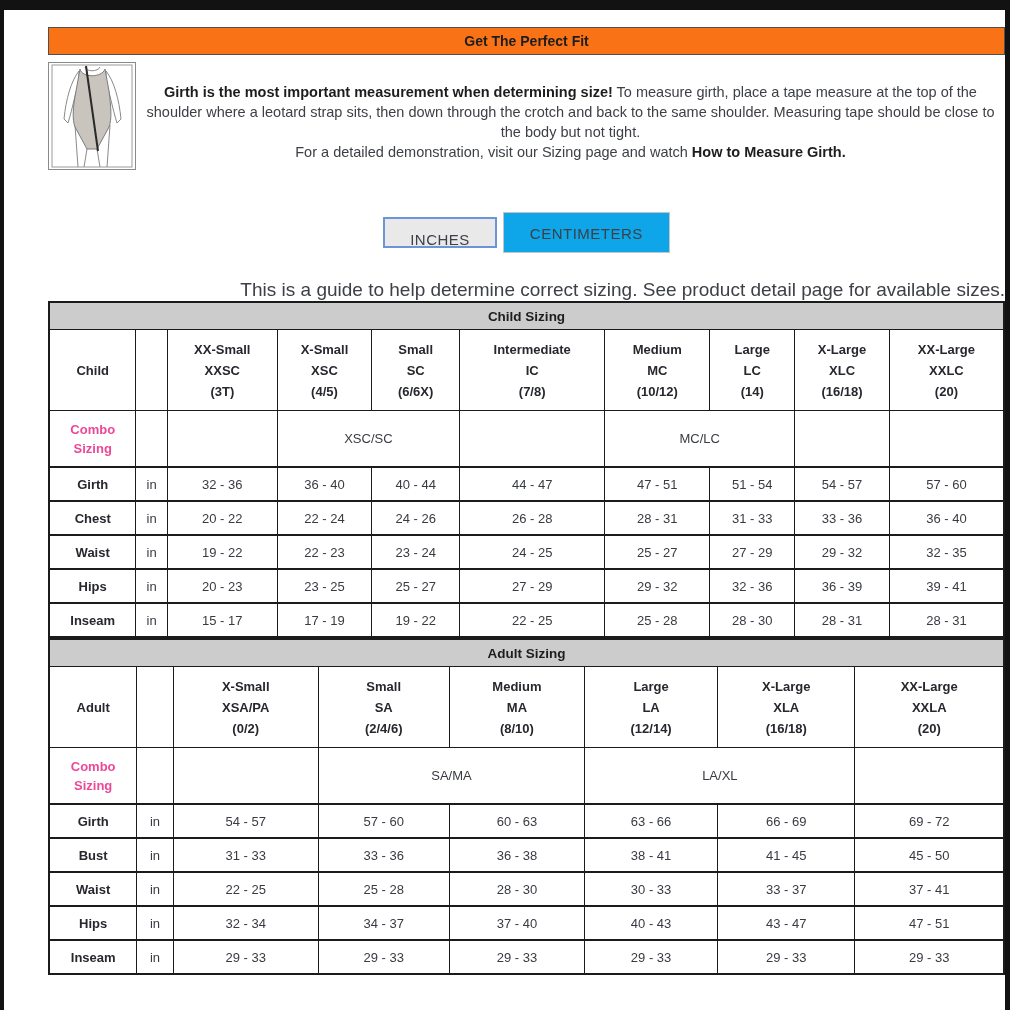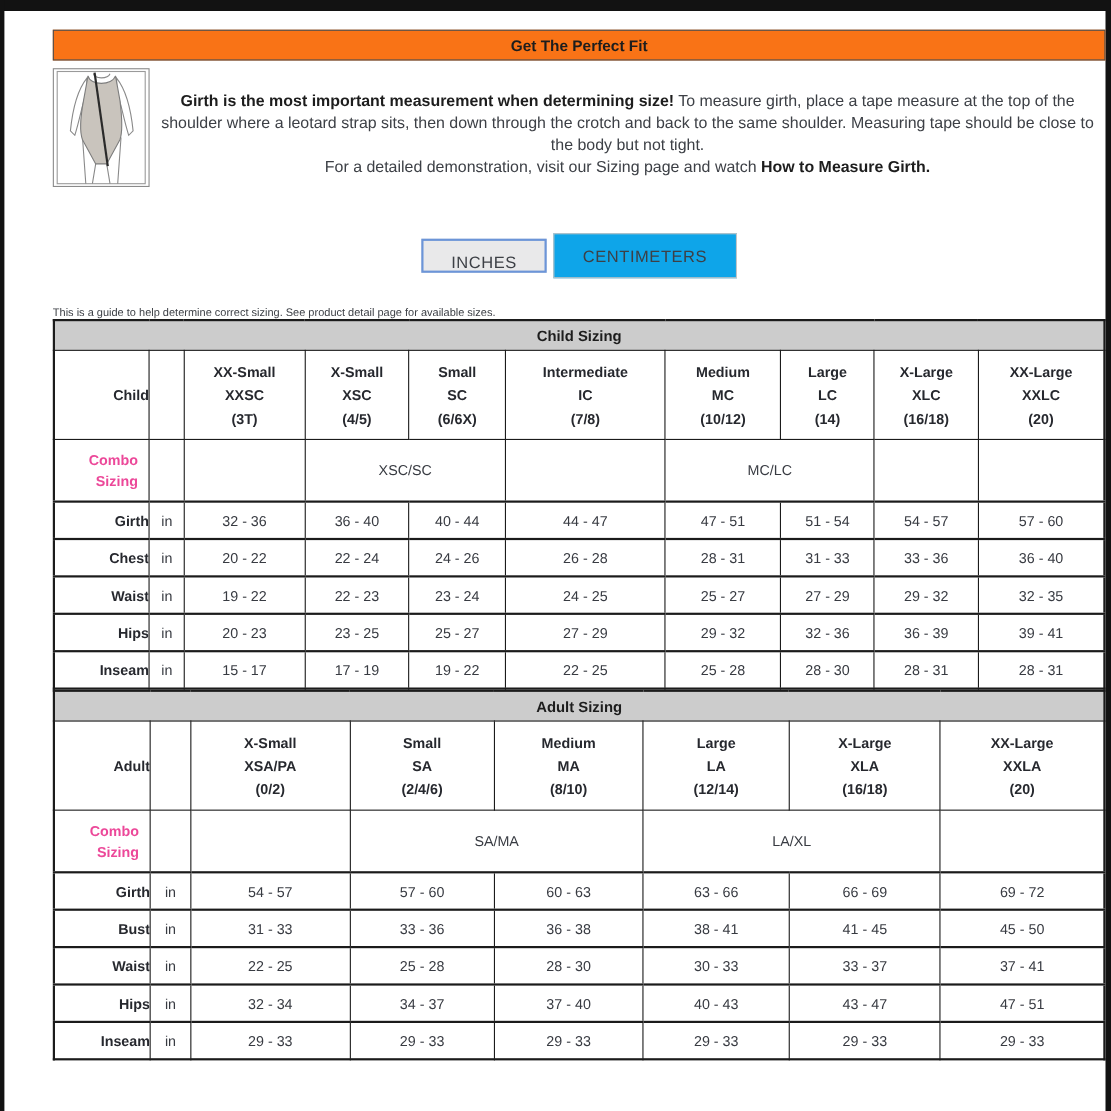--- a/index.html
+++ b/index.html
@@ -32,39 +32,39 @@
     display:inline-block;font-family:"Liberation Sans",sans-serif;
     font-size:15px;color:#3d4046;height:41px;line-height:41px;padding:0 26px;
     background:#0ea5e9;border:1px solid #c4c4c4;vertical-align:middle;cursor:pointer;
     letter-spacing:0.5px;
   }
   .unit-btn.active{
     background:#e9e9ea;border:2px solid #6c95d8;padding:0 25px;height:31px;line-height:41px;
   }
   .unit-btn + .unit-btn{margin-left:6px;}
 
-  .note-line{text-align:left;margin-top:26px;font-size:10px;}
+  .note-line{text-align:right;margin-top:26px;font-size:19px;}
 
   table.size-table{
     width:957px;border-collapse:collapse;table-layout:fixed;
     border:2px solid #1b1b1b;
   }
   table.size-table td{
     border:1px solid #1b1b1b;text-align:center;font-size:13px;color:#383b42;
     padding:0;overflow:hidden;
   }
   table.size-table tr.title-row td{
     background:#cccccc;font-weight:bold;color:#1d1d1d;height:26px;font-size:13.5px;
     border-bottom:1px solid #1b1b1b;
   }
   table.size-table tr.header-row td{height:80px;font-weight:bold;color:#26282e;line-height:21px;}
   table.size-table tr.combo-row td{height:55px;border-top:1px solid #1b1b1b;}
   table.size-table tr.combo-row td.row-label{font-weight:bold;color:#ec4899;line-height:19px;padding:0 10px;}
   table.size-table tr.measure td{height:32px;border-top:2px solid #1b1b1b;}
-  table.size-table td.row-label{font-weight:bold;color:#26282e;text-align:right;}
+  table.size-table td.row-label{font-weight:bold;color:#26282e;}
 </style>
 </head>
 <body>
 
 <div class="frame-top"></div>
 <div class="frame-left"></div>
 <div class="frame-right"></div>
 
 <div class="content">
 

